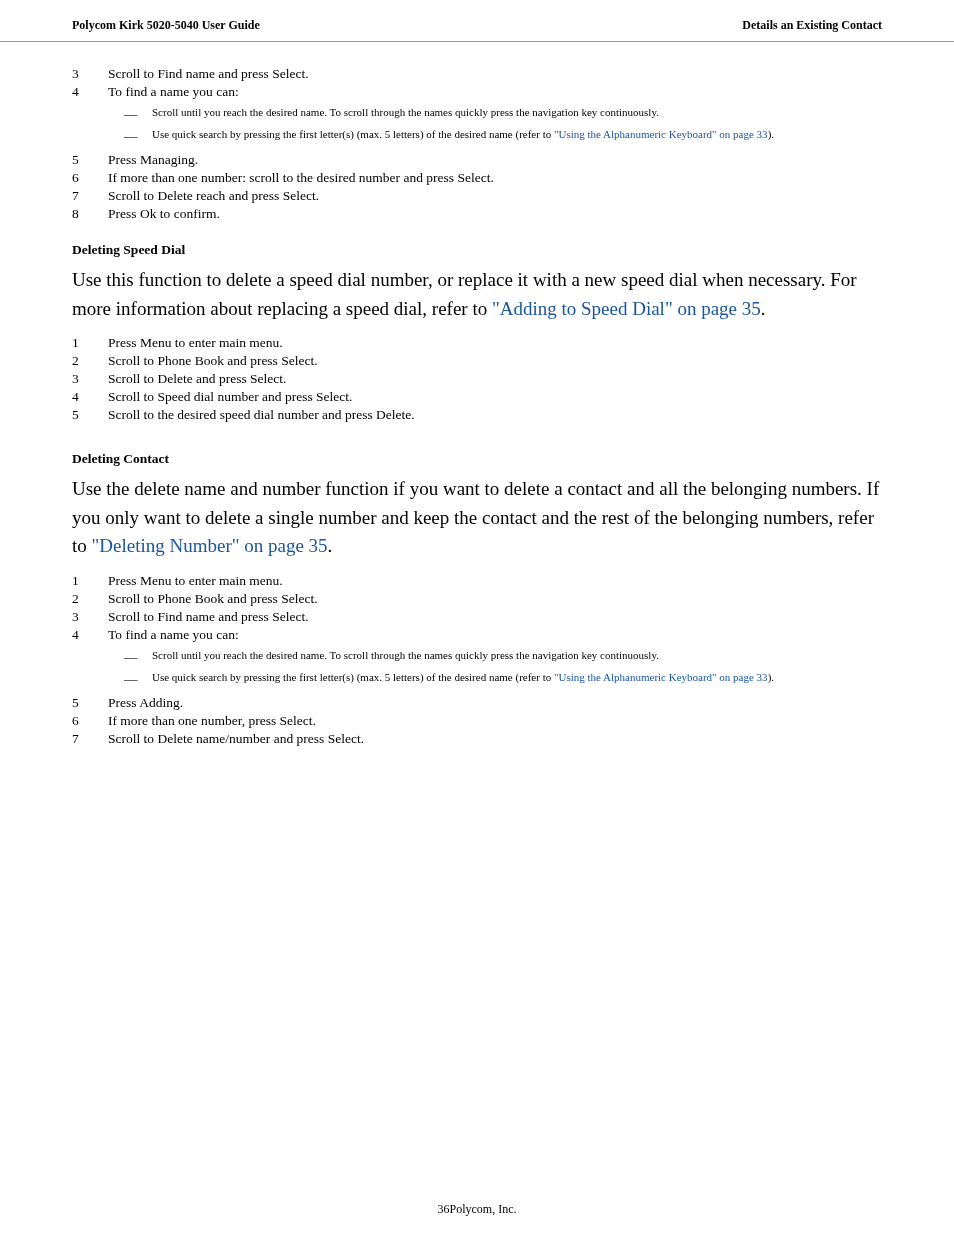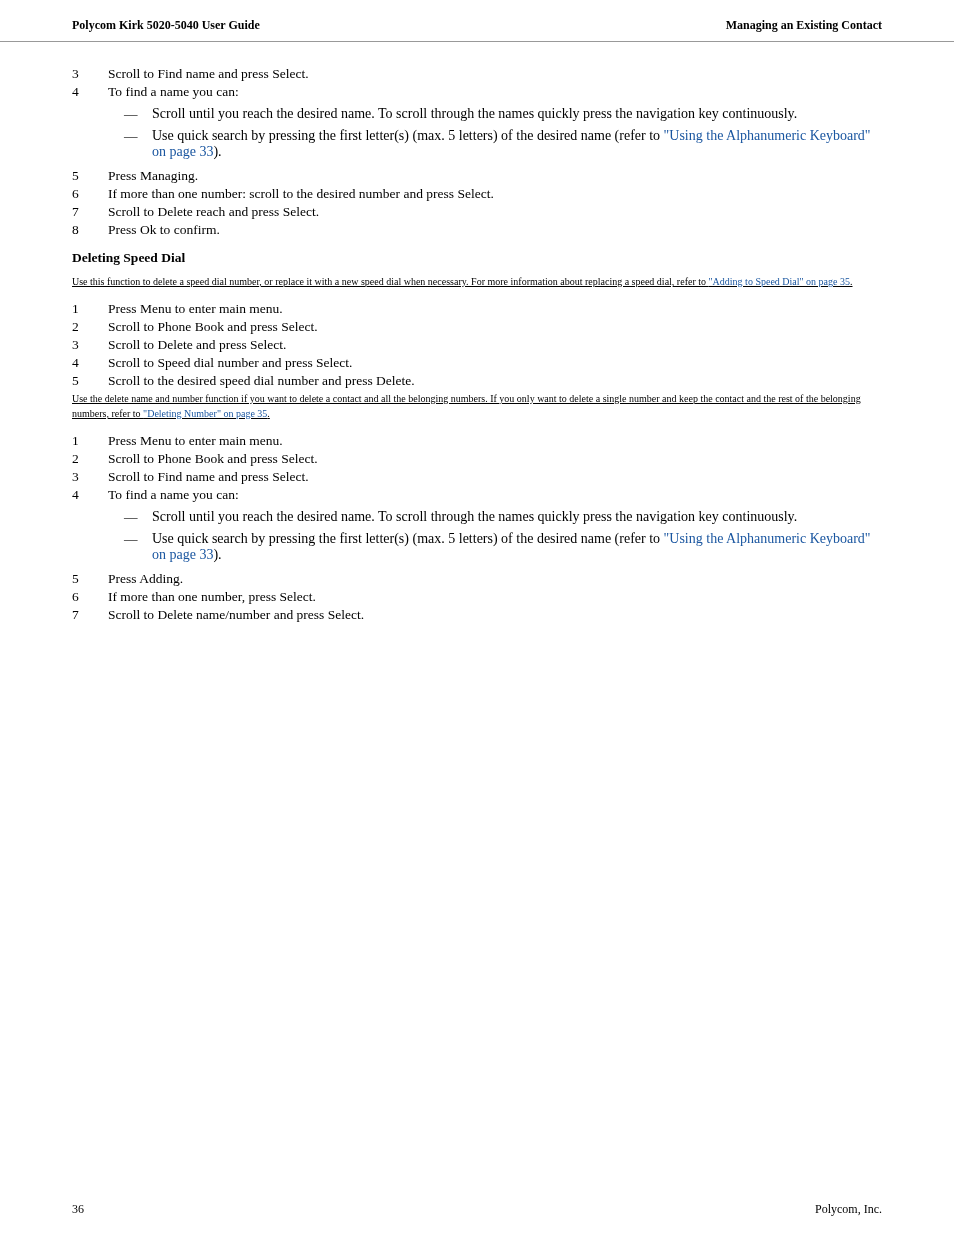--- a/index.html
+++ b/index.html
@@ -27,21 +27,21 @@
     }
     .content {
       padding: 24px 72px 24px 72px;
     }
     .footer {
       position: absolute;
       bottom: 18px;
       left: 72px;
       right: 72px;
       display: flex;
-      justify-content: space-between;
+      justify-content: center;
       font-size: 12px;
     }
     .step-list {
       list-style: none;
       margin: 0;
       padding: 0;
     }
     .step-item {
       display: flex;
       align-items: flex-start;
@@ -67,51 +67,50 @@
       align-items: flex-start;
       margin-bottom: 6px;
       padding-left: 16px;
     }
     .sub-bullet {
       min-width: 28px;
       font-size: 13.5px;
     }
     .sub-content {
       flex: 1;
-      font-size: 14px;
+      font-size: 11px;
     }
     .section-title {
       font-weight: bold;
       font-size: 13.5px;
-      margin: 12px 0 8px 0;
+      margin: 20px 0 8px 0;
     }
     .section-desc {
-      font-size: 10px;
+      font-size: 19px;
       margin-bottom: 12px;
       line-height: 1.5;
-      text-decoration: underline;
     }
     a, .link {
       color: #1a56a0;
       text-decoration: none;
     }
     b {
       font-weight: normal;
     }
     .step-block {
       margin-bottom: 2px;
     }
   </style>
 </head>
 <body>
 
 <div class="page">
   <div class="header">
     <span>Polycom Kirk 5020-5040 User Guide</span>
-    <span>Managing an Existing Contact</span>
+    <span>Details an Existing Contact</span>
   </div>
 
   <div class="content">
 
     <ol class="step-list">
       <li class="step-item step-block">
         <span class="step-num">3</span>
         <span class="step-content">
           Scroll to <b>Find name</b> and press <b>Select</b>.
         </span>
@@ -170,20 +169,21 @@
       <li class="step-item step-block">
         <span class="step-num">4</span>
         <span class="step-content">Scroll to <b>Speed dial number</b> and press <b>Select</b>.</span>
       </li>
       <li class="step-item step-block">
         <span class="step-num">5</span>
         <span class="step-content">Scroll to the desired speed dial number and press <b>Delete</b>.</span>
       </li>
     </ol>
 
+    <div class="section-title" style="margin-top:28px;">Deleting Contact</div>
     <div class="section-desc">
       Use the delete name and number function if you want to delete a contact and all the belonging numbers. If you only want to delete a single number and keep the contact and the rest of the belonging numbers, refer to <a class="link">"Deleting Number" on page 35</a>.
     </div>
     <ol class="step-list">
       <li class="step-item step-block">
         <span class="step-num">1</span>
         <span class="step-content">Press <b>Menu</b> to enter main menu.</span>
       </li>
       <li class="step-item step-block">
         <span class="step-num">2</span>

